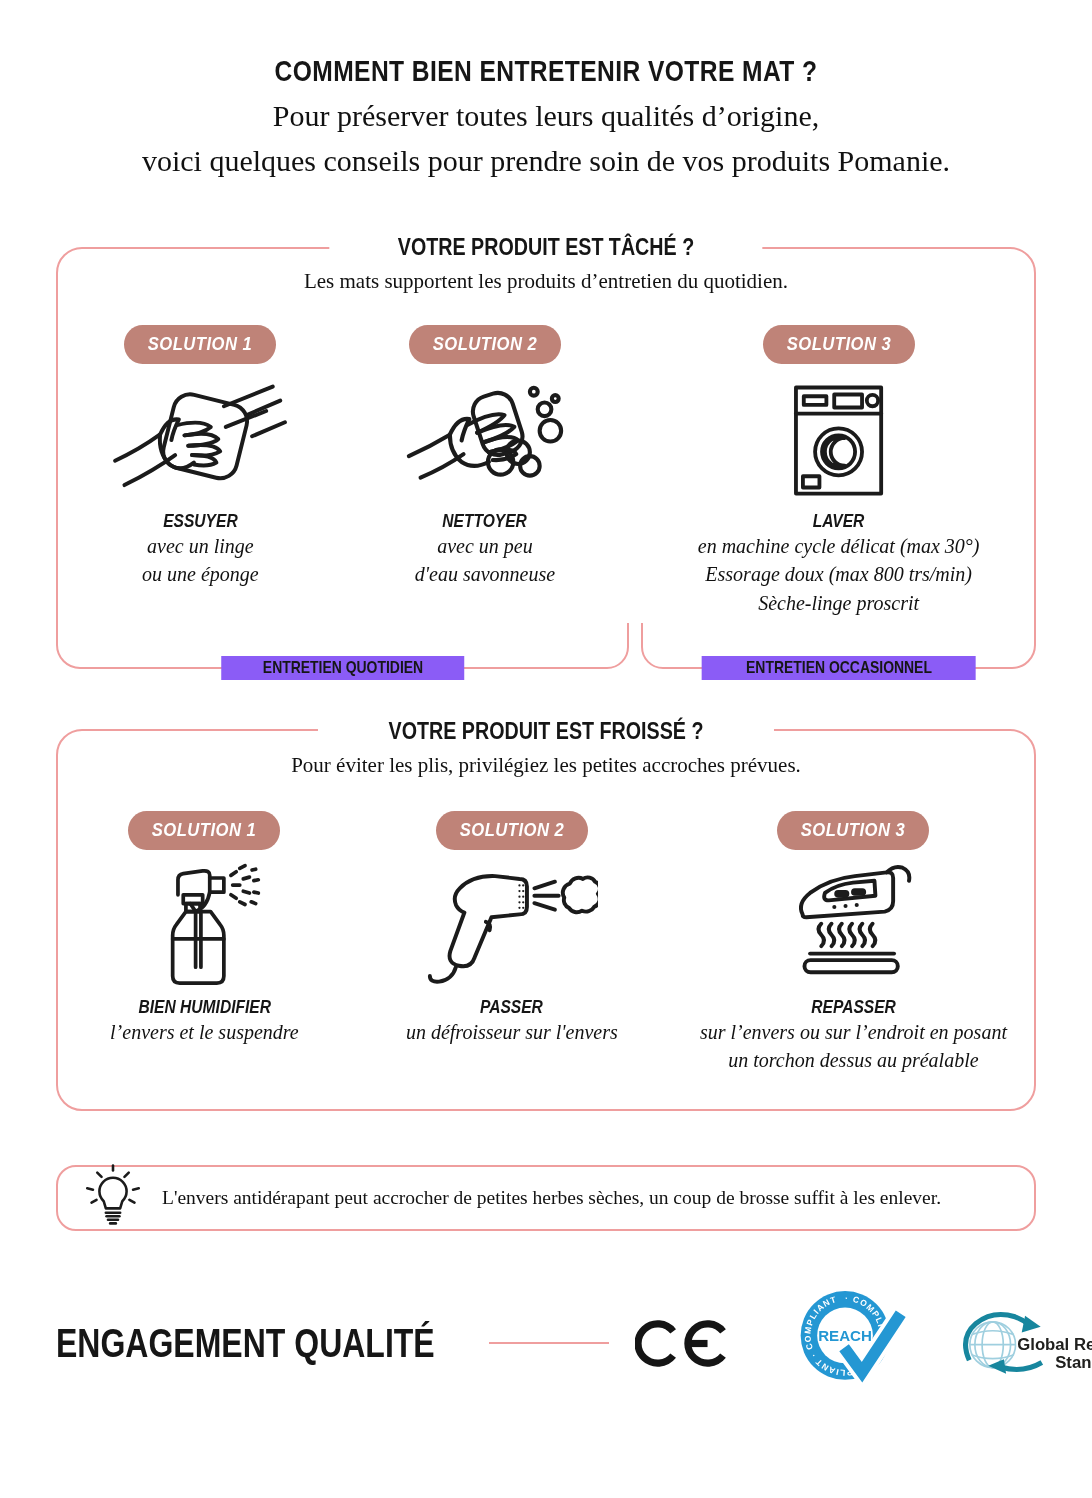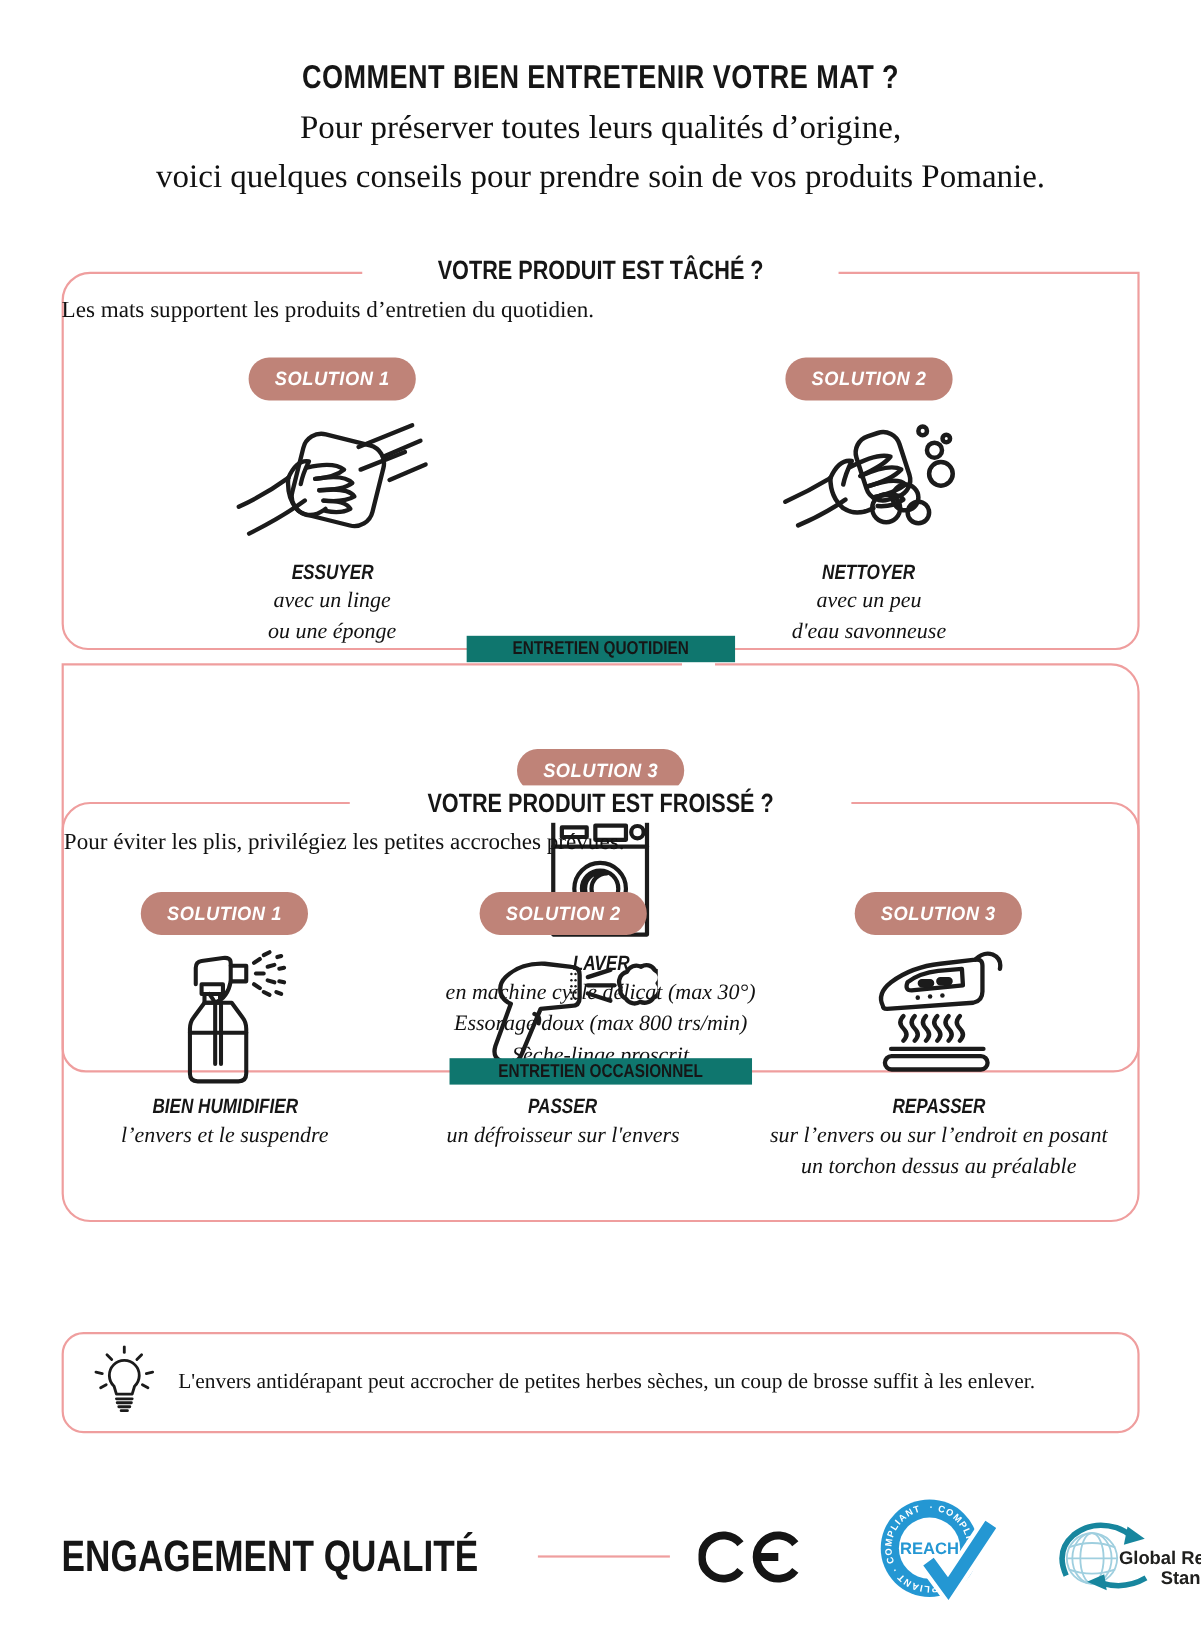--- a/index.html
+++ b/index.html
@@ -16,53 +16,53 @@
   }
   .cond { display:inline-block; transform:scaleX(0.82); transform-origin:center; white-space:nowrap; }
   .cond-l { display:inline-block; transform:scaleX(0.8); transform-origin:left center; white-space:nowrap; }
 
   
   .hdr { text-align:center; }
   .main-title { font-family:"Liberation Sans", sans-serif; font-weight:700; font-size:30px; letter-spacing:0.5px; margin-top:10px; color:#161616; }
   .subtitle { font-size:30px; margin-top:5px; line-height:1.5; color:#111; }
 
   
-  .care-row { position:relative; display:flex; gap:12px; margin-top:64px; height:422px;flex-direction:column; }
+  .care-row { position:relative; display:flex; gap:12px; margin-top:64px; height:422px; }
   .care-box { position:relative; border:2.5px solid #ef9e9e; }
   .box-l { flex:0 0 58.5%; border-radius:26px 0 22px 24px; }
   .box-r { flex:1; border-radius:0 26px 24px 22px; }
   .box-single { position:relative; border:2.5px solid #ef9e9e; border-radius:26px; margin-top:60px; height:382px; }
   .junction-mask { position:absolute; top:4px; bottom:46px; left:calc(58.5% - 9px); width:30px; background:#fff; z-index:2; }
   .box-title {
     position:absolute; top:-17px; left:50%; transform:translateX(-50%);
     background:#fff; padding:0 36px; z-index:4;
     font-family:"Liberation Sans", sans-serif; font-weight:700; font-size:24px; color:#161616;
     line-height:34px; white-space:nowrap;
   }
-  .box-intro { position:absolute; top:22px; left:0; width:100%; text-align:left; font-size:21px; z-index:3; color:#111; }
+  .box-intro { position:absolute; top:22px; left:0; width:100%; text-align:center; font-size:21px; z-index:3; color:#111; }
   .bottom-label {
     position:absolute; bottom:-13px; left:50%; transform:translateX(-50%);
-    background:#0f766e; padding:0 24px; z-index:3; line-height:24px;
+    background:#8b5cf6; padding:0 24px; z-index:3; line-height:24px;
     font-family:"Liberation Sans", sans-serif; font-weight:700; font-size:17px; color:#161616; white-space:nowrap;
   }
   .sol-row { display:flex; height:100%; padding-top:76px;font-style:italic; }
   .sol-col { flex:1; text-align:center; }
   .w31 { flex:0 0 30%; } .w33 { flex:0 0 33%; } .w36 { flex:0 0 37%; }
   .badge {
     display:inline-block; background:#bf8378; color:#fff; border-radius:23px;
     padding:9px 25px; font-family:"Liberation Sans", sans-serif; font-weight:700;
     font-size:17.5px; letter-spacing:0.5px; transform:scaleX(0.95);
   }
   .icon-wrap { height:130px; margin-top:12px; display:flex; align-items:center; justify-content:center; }
   .sol-head { font-family:"Liberation Sans", sans-serif; font-weight:700; font-size:19px; color:#161616; margin-top:4px; }
   .sol-line { font-size:20px; line-height:1.42; white-space:nowrap; color:#111; }
 
   
   .tip-box {
-    margin-top:100px; height:92px; border:2.5px solid #ef9e9e; border-radius:20px;
+    margin-top:54px; height:66px; border:2.5px solid #ef9e9e; border-radius:20px;
     display:flex; align-items:center; padding:0 26px; gap:20px;
   }
   .tip-text { font-size:19.5px; white-space:nowrap; color:#111; }
 
   
   .footer { display:flex; align-items:center; margin-top:54px; }
   .footer-title { font-family:"Liberation Sans", sans-serif; font-weight:700; font-size:40px; color:#161616; }
   .footer-line { width:120px; height:2px; background:#ef9e9e; margin-left:-40px; margin-right:26px; flex:none; }
   .icon-stroke { stroke:#1b1b1b; fill:none; stroke-linecap:round; stroke-linejoin:round; }
 </style>

